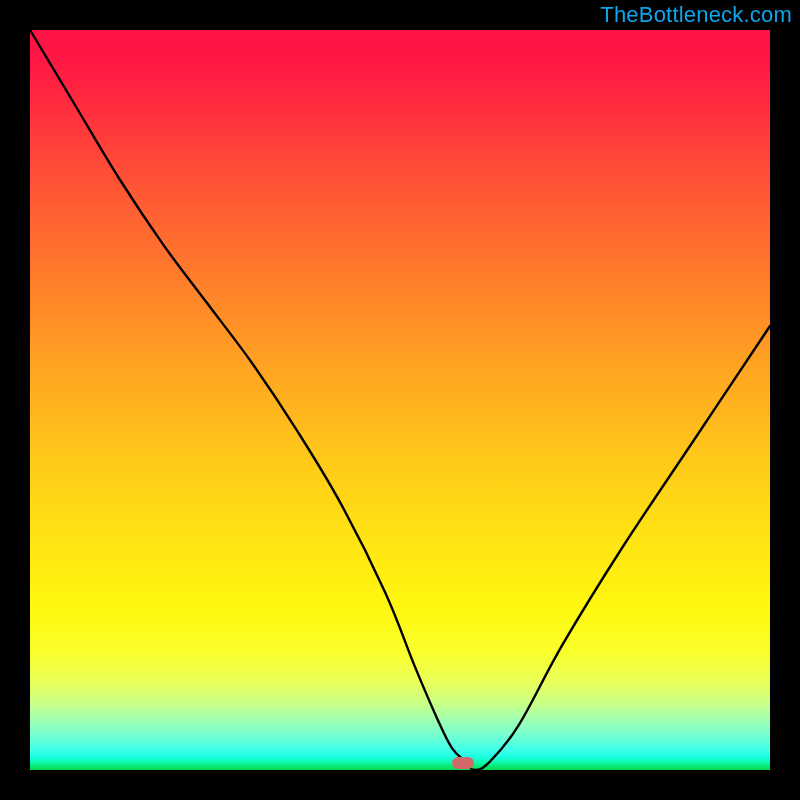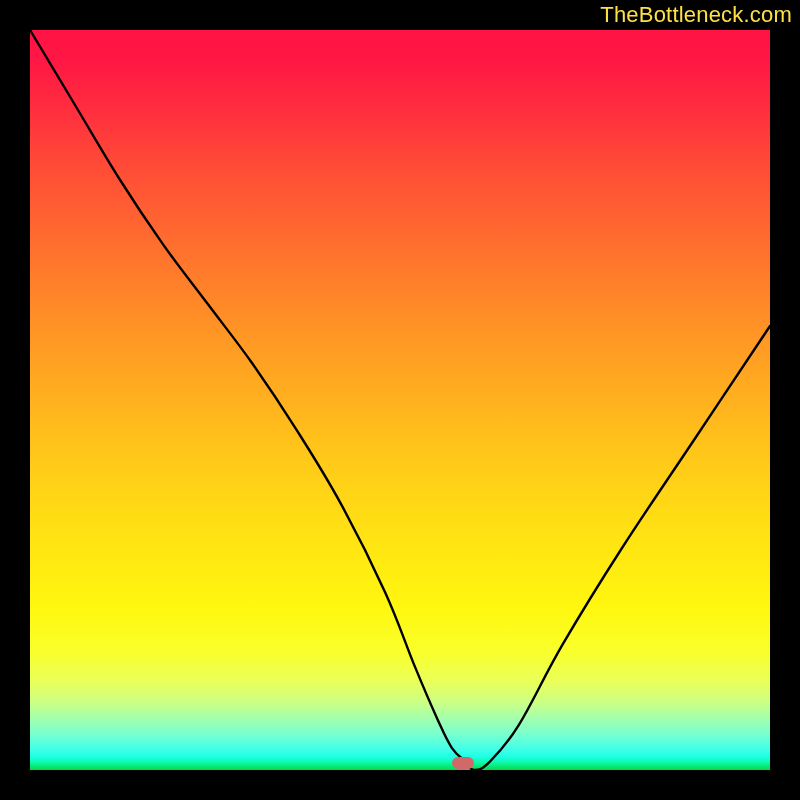--- a/index.html
+++ b/index.html
@@ -13,21 +13,21 @@
   }
   .container {
     position: relative;
     width: 800px;
     height: 800px;
   }
   .watermark {
     position: absolute;
     top: 2px;
     right: 8px;
-    color: #fde047;
+    color: #0ea5e9;
     font-size: 22px;
     font-weight: 400;
     letter-spacing: 0.2px;
     z-index: 3;
   }
   .plot-frame {
     position: absolute;
     left: 30px;
     top: 30px;
     width: 740px;

